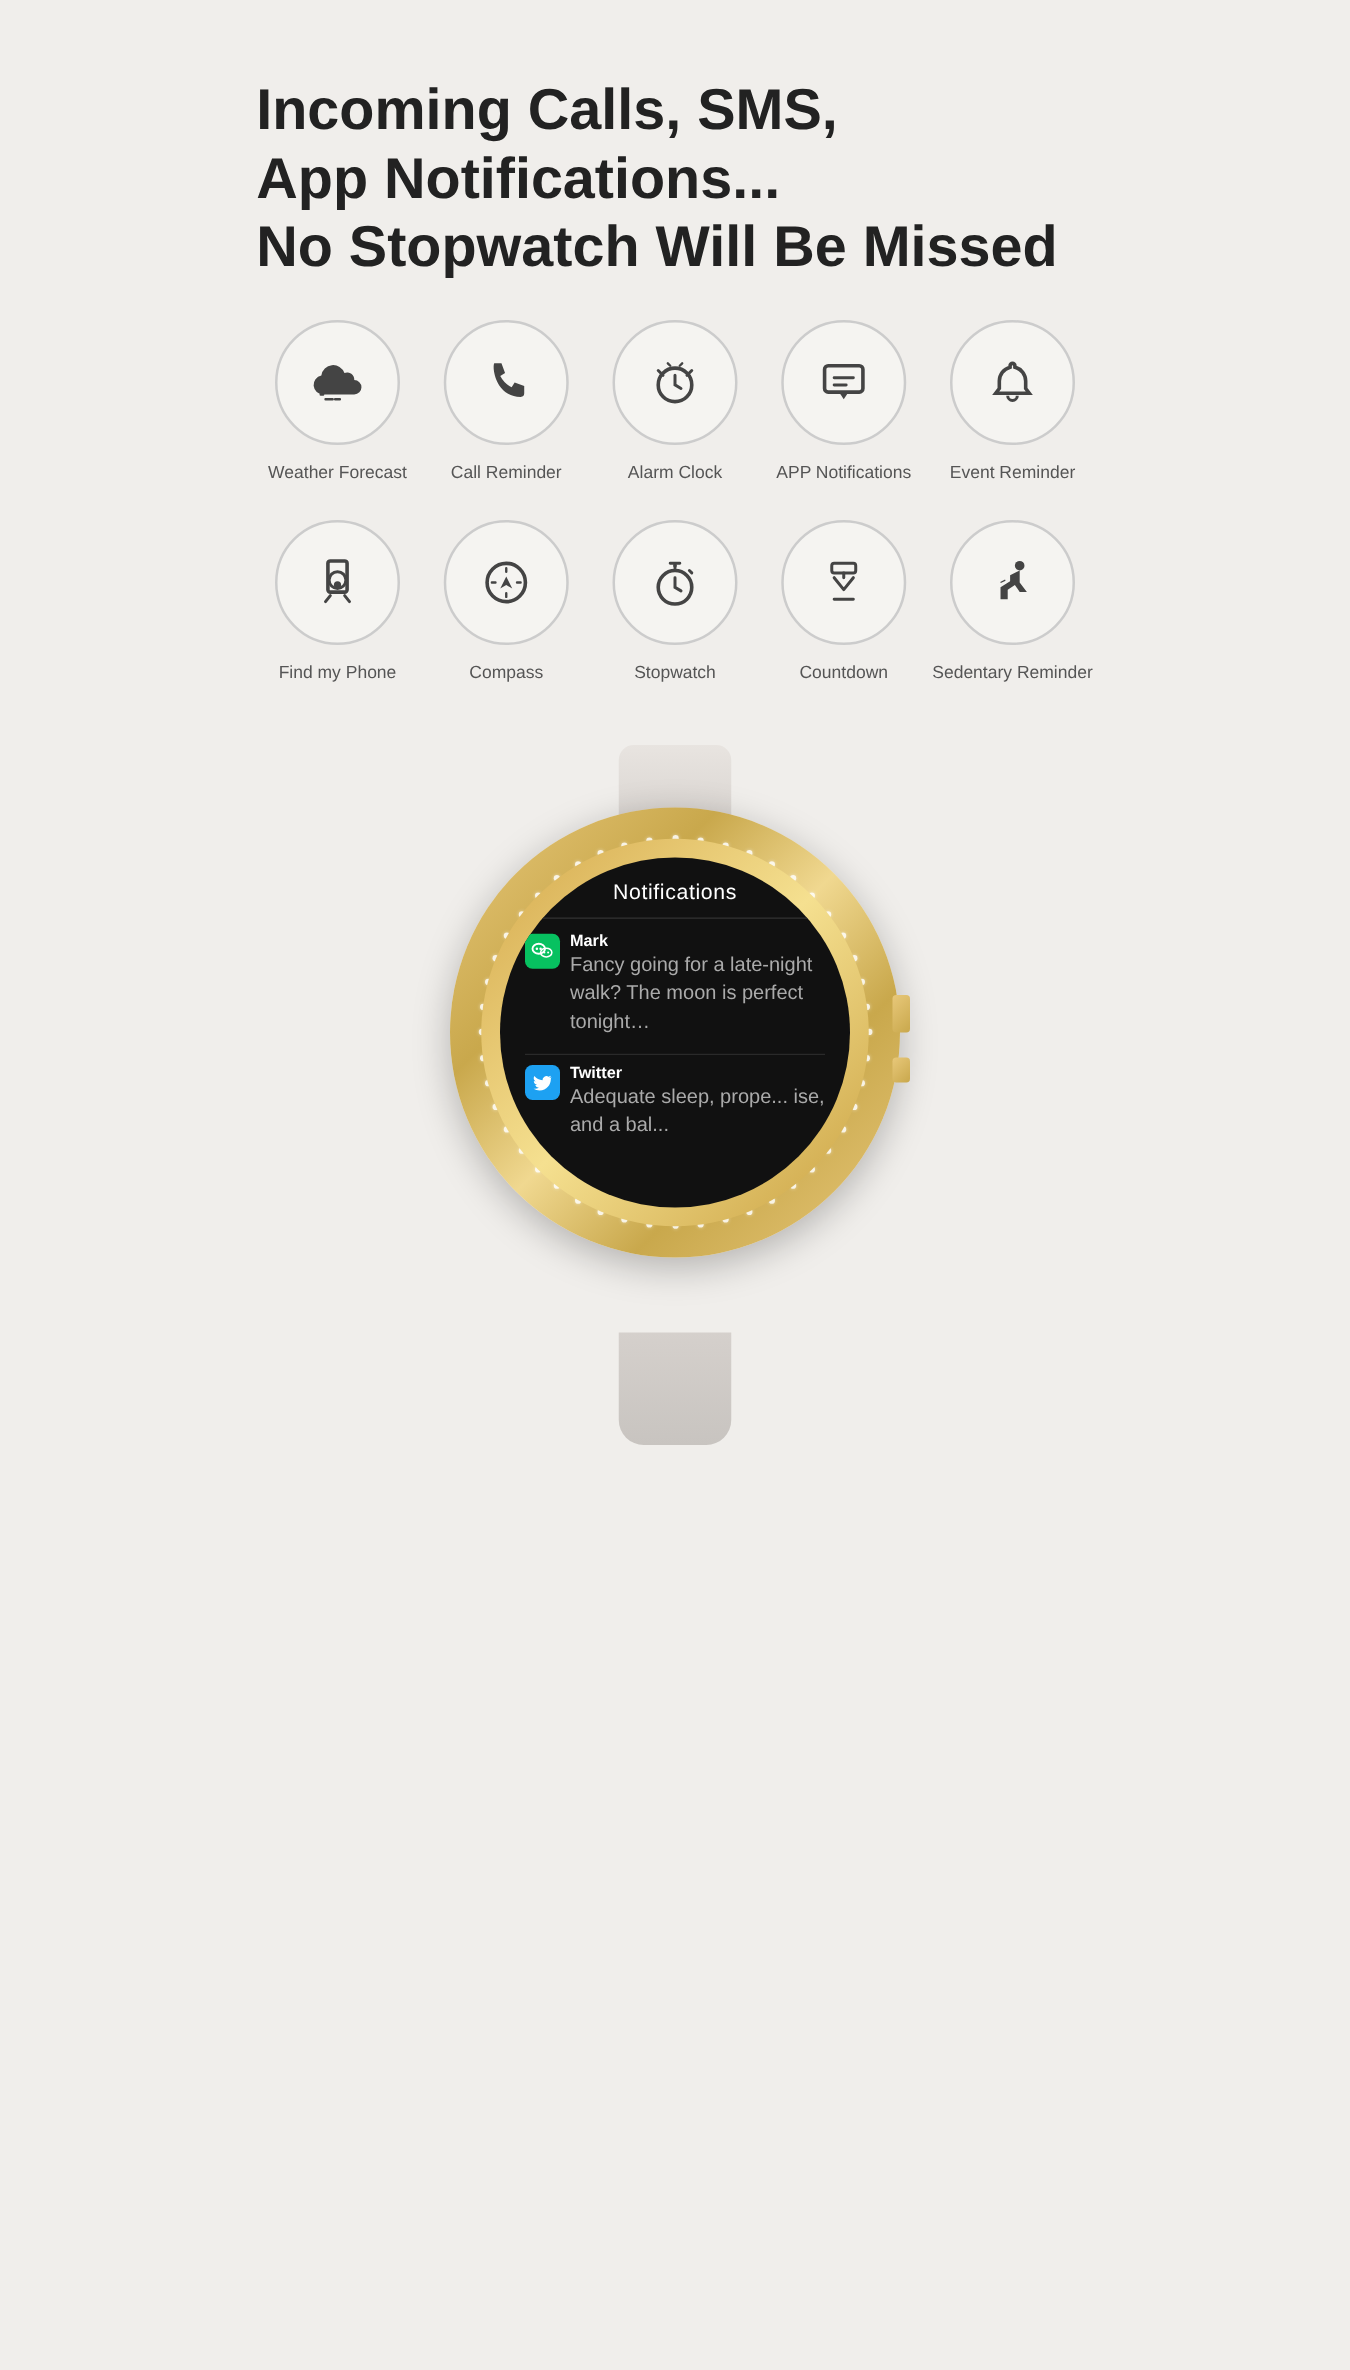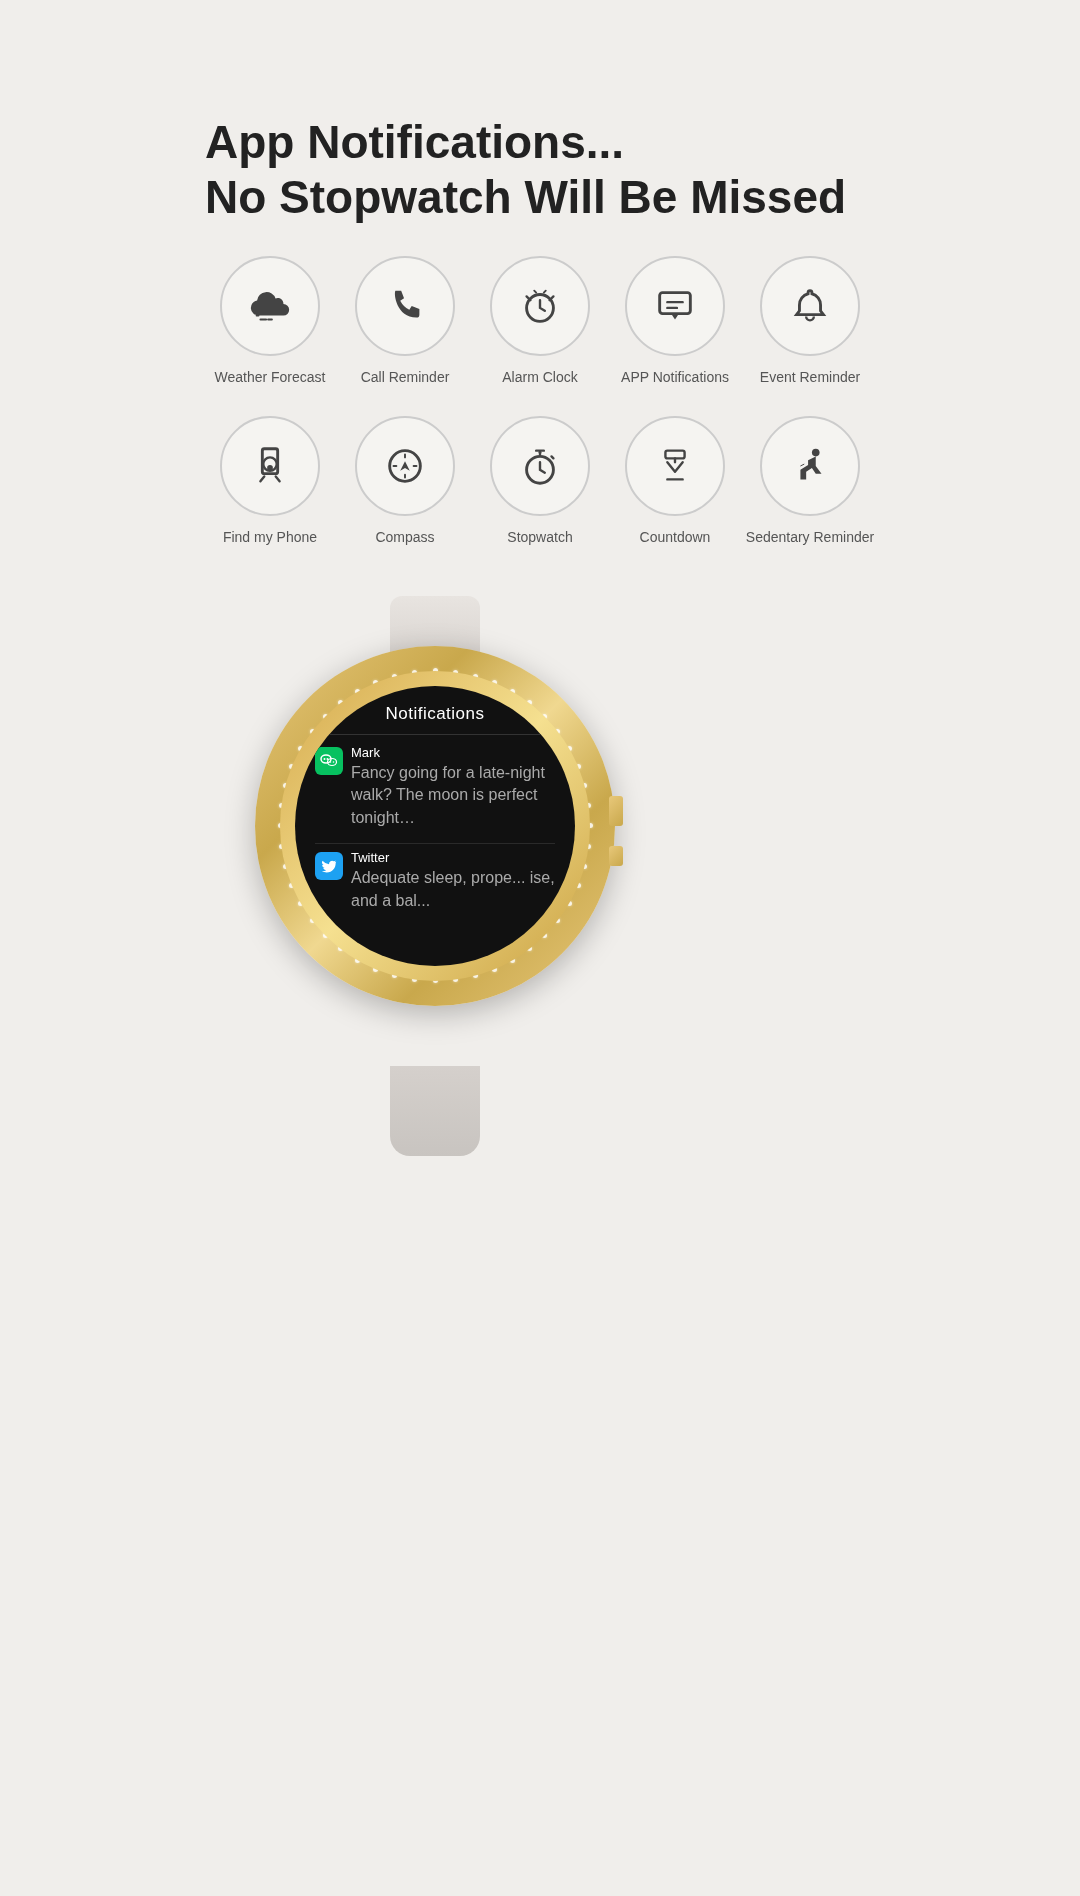--- a/index.html
+++ b/index.html
@@ -69,21 +69,21 @@
     .icon-label {
       font-size: 14px;
       color: #555;
       text-align: center;
       line-height: 1.3;
     }
 
     
     .watch-section {
       display: flex;
-      justify-content: flex-start;
+      justify-content: center;
       align-items: flex-start;
       margin-top: 20px;
       padding-bottom: 40px;
     }
 
     .watch-container {
       position: relative;
       width: 460px;
       height: 560px;
     }
@@ -202,21 +202,21 @@
       justify-content: center;
     }
 
     .notif-content {
       flex: 1;
     }
 
     .notif-sender {
       color: #fff;
       font-size: 13px;
-      font-weight: 400;
+      font-weight: 700;
       margin-bottom: 2px;
     }
 
     .notif-text {
       color: #aaa;
       font-size: 16px;
       line-height: 1.4;
     }
 
     .notification-divider {
@@ -267,21 +267,21 @@
       border-radius: 50%;
       box-shadow: 0 0 3px rgba(255,255,255,0.5);
     }
   </style>
 </head>
 <body>
 
 <div class="page-wrapper">
 
   <h1 class="headline">
-    <br>
+    <span>Incoming Calls, SMS,</span><br>
     <span>App Notifications...</span><br>
     <span>No Stopwatch Will Be Missed</span>
   </h1>
 
 
   <div class="icons-section">
 
     <div class="icons-row">
 
       <div class="icon-item">

